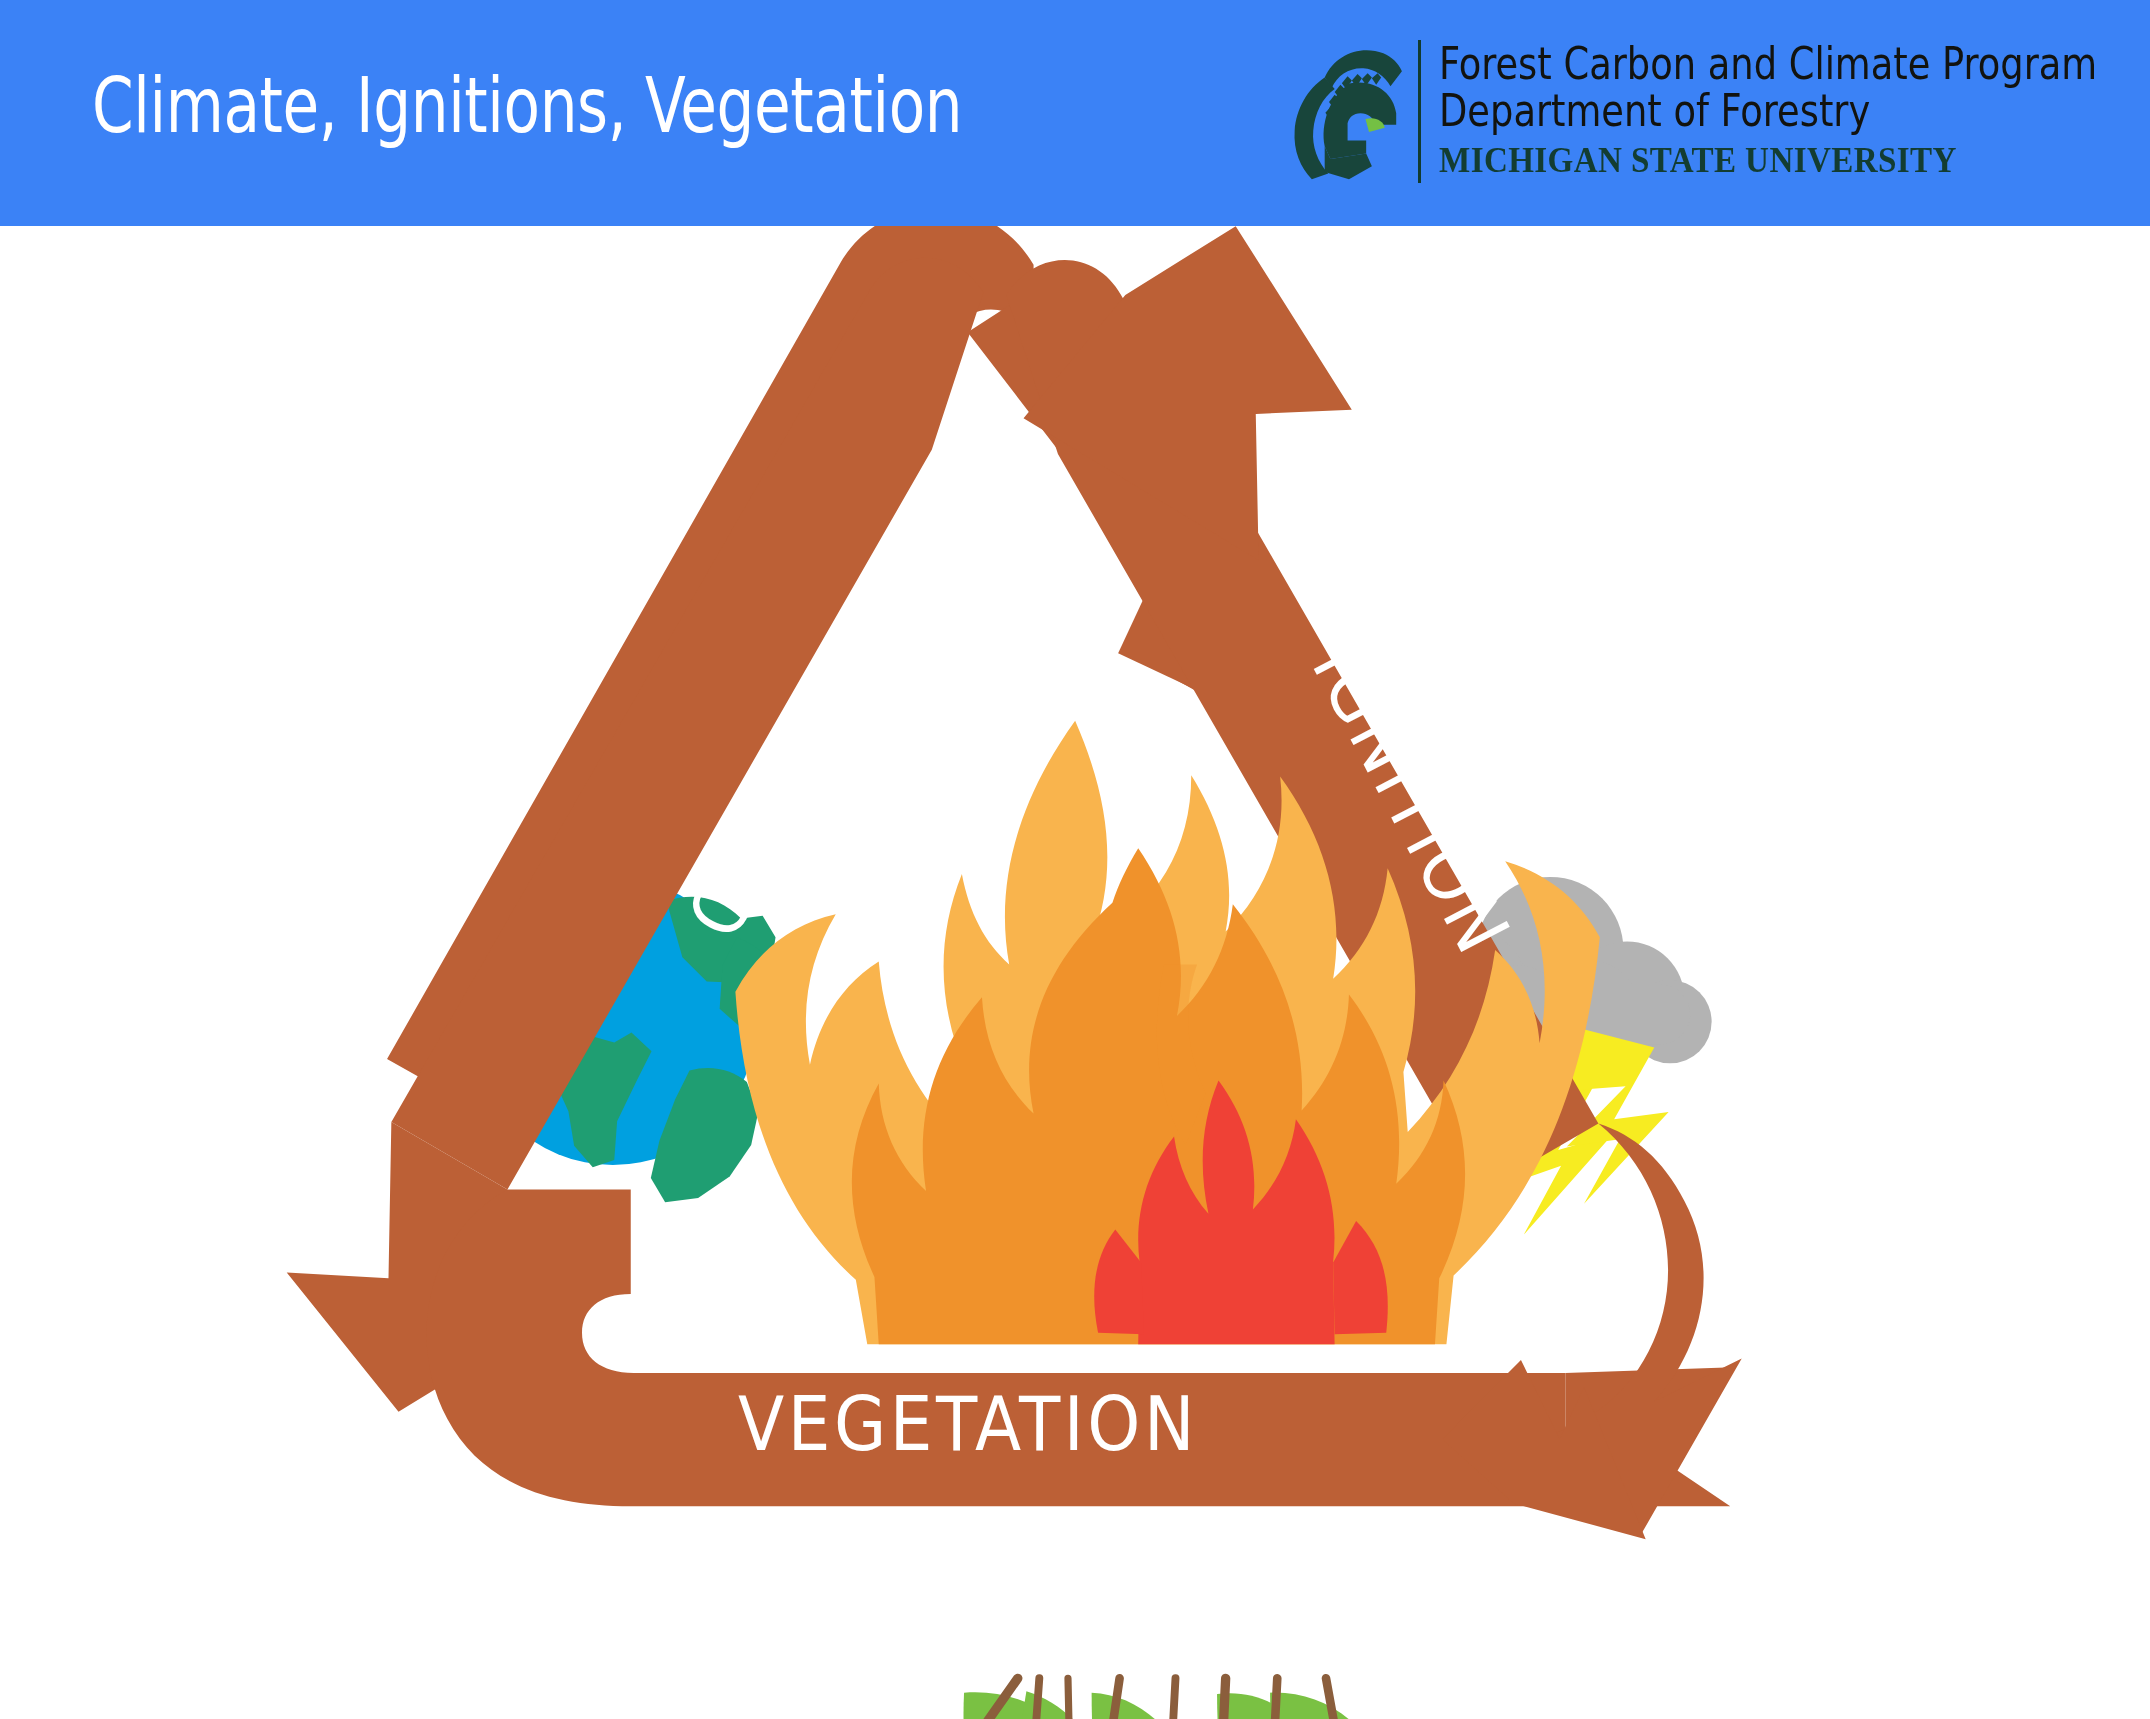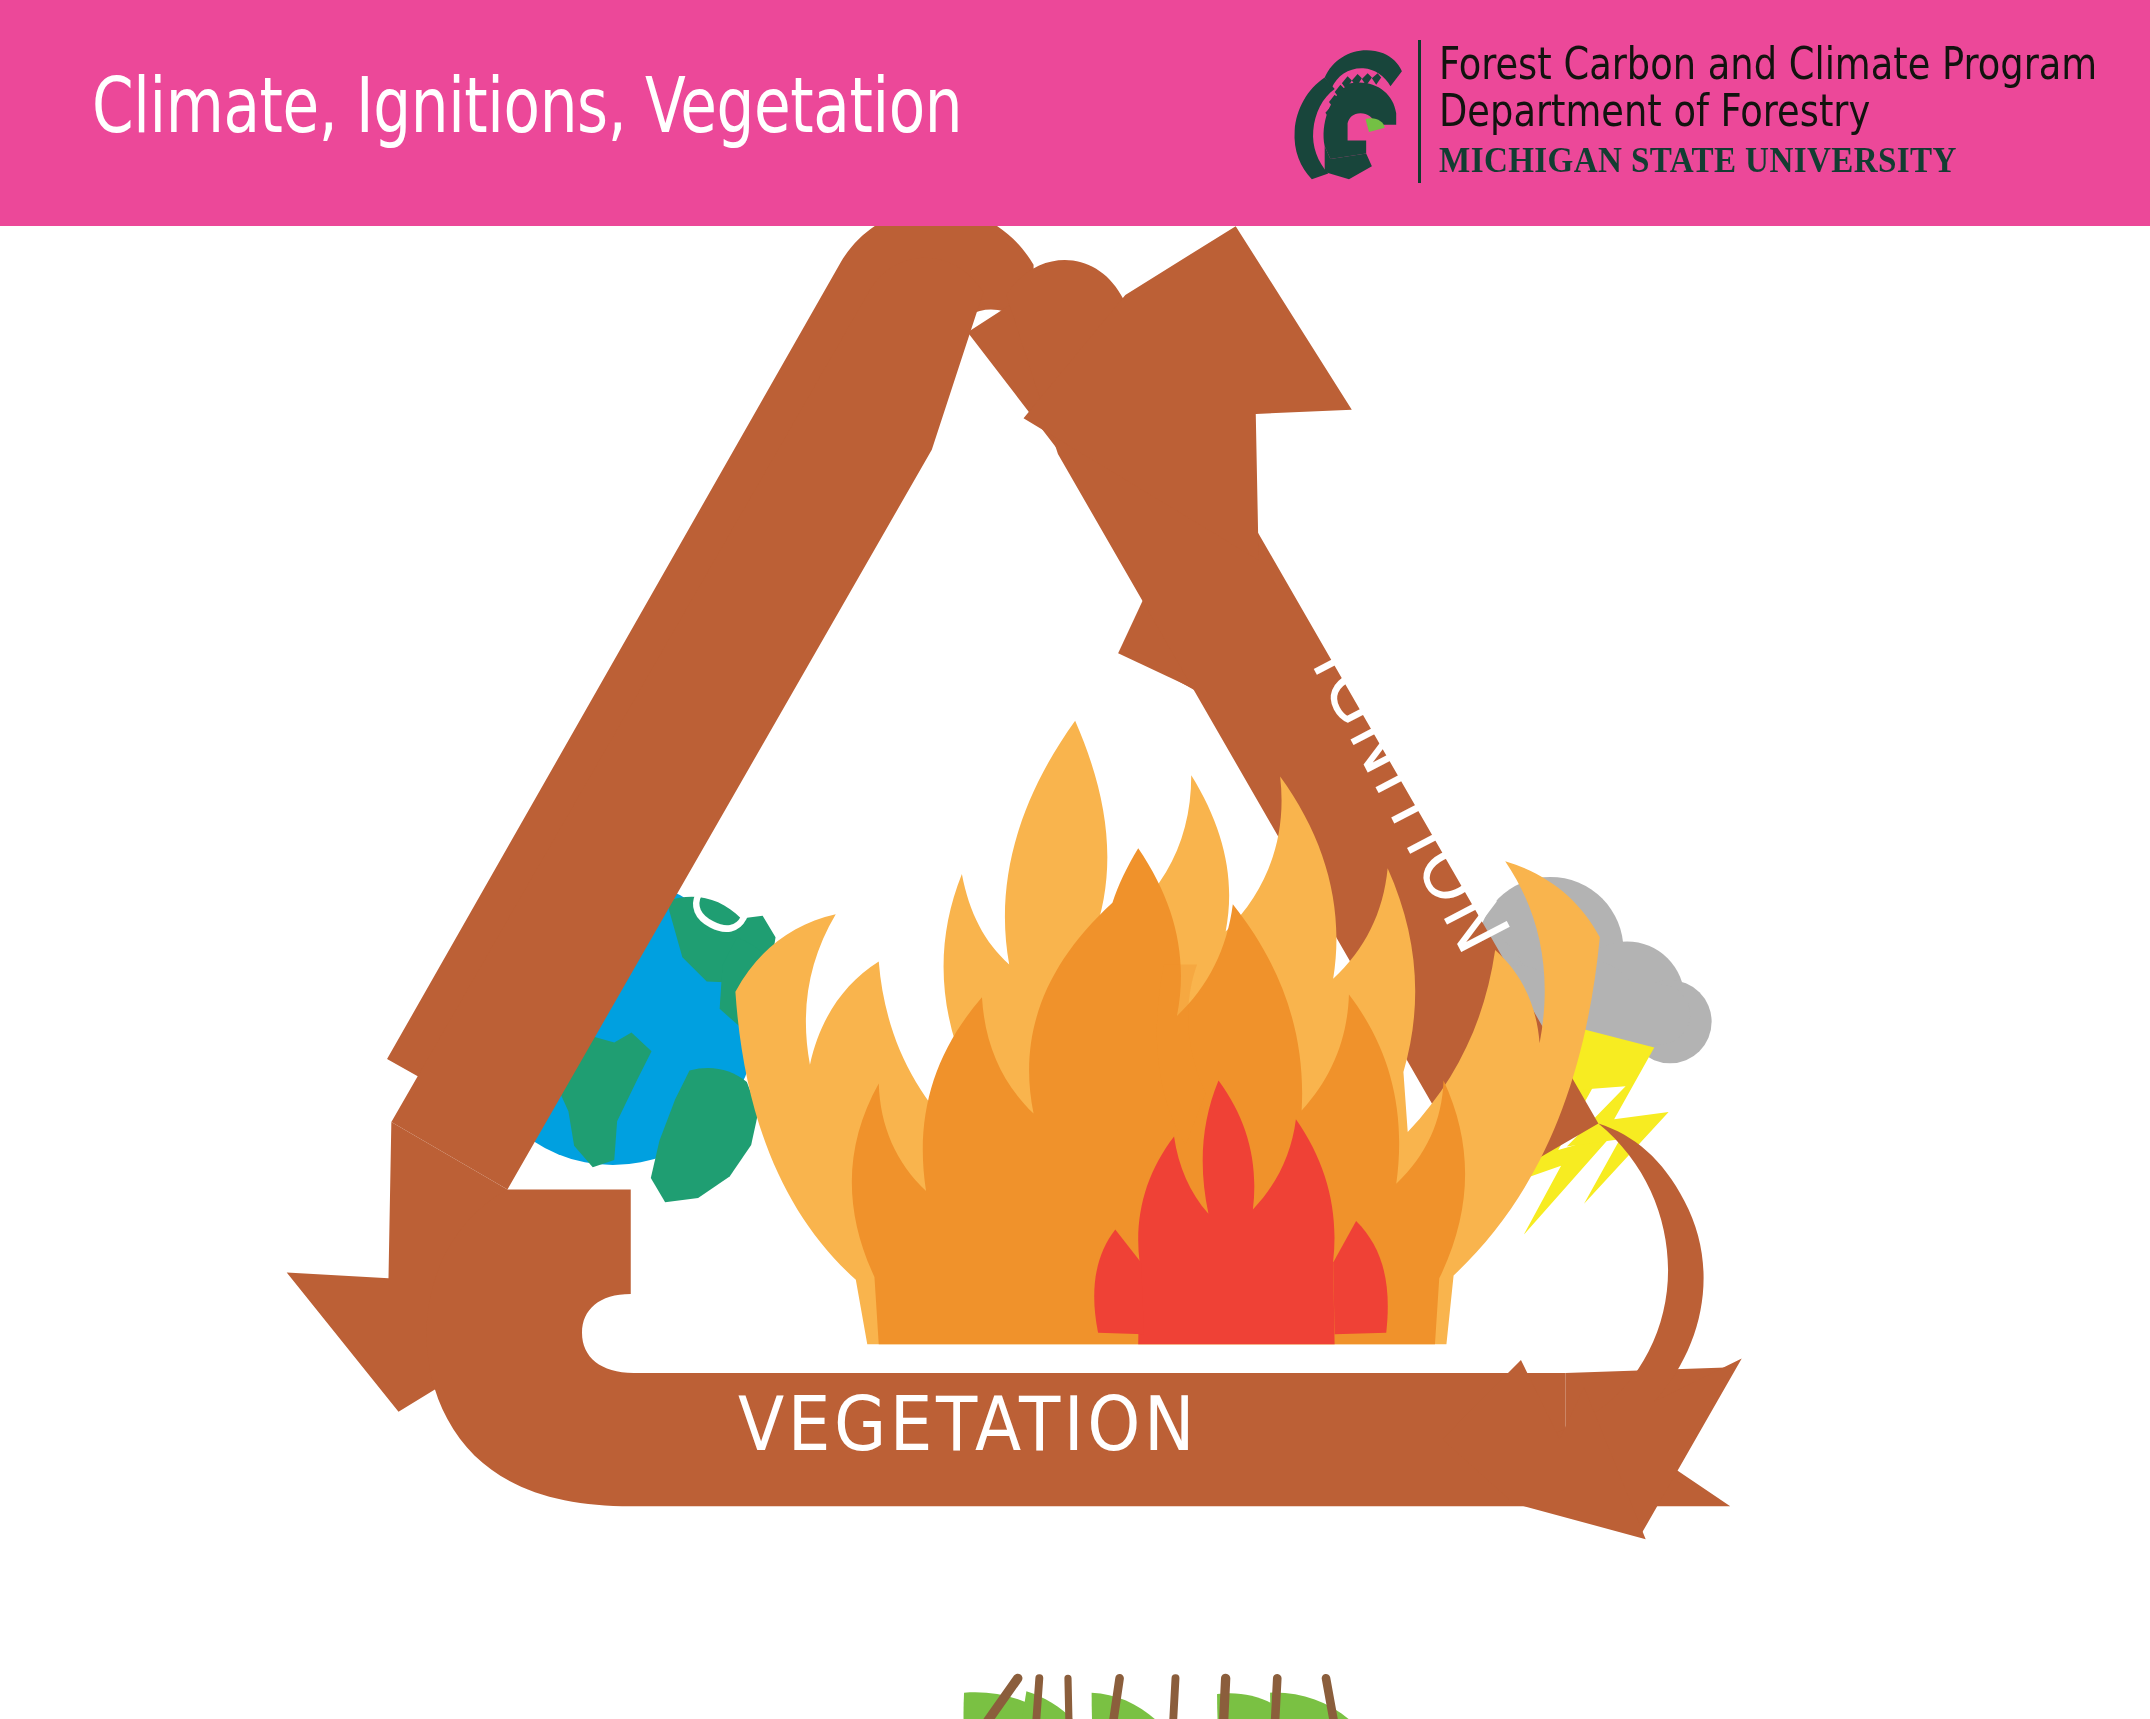--- a/index.html
+++ b/index.html
@@ -6,21 +6,21 @@
   body{
     width:2151px;height:1720px;
     background:#ffffff;
     font-family:"Liberation Sans", sans-serif;
     overflow:hidden;
     position:relative;
   }
   
   #header{
     position:absolute;left:0;top:0;width:2151px;height:226px;
-    background:#ec4899;
+    background:#3b82f6;
     box-sizing:border-box;
   }
   #page-title{
     position:absolute;left:92px;top:66px;
     color:#ffffff;
     font-family:"Liberation Sans Narrow","DejaVu Sans Condensed","Liberation Sans",sans-serif;
     font-size:77px;
     font-weight:400;
     letter-spacing:-0.4px;
     white-space:nowrap;

